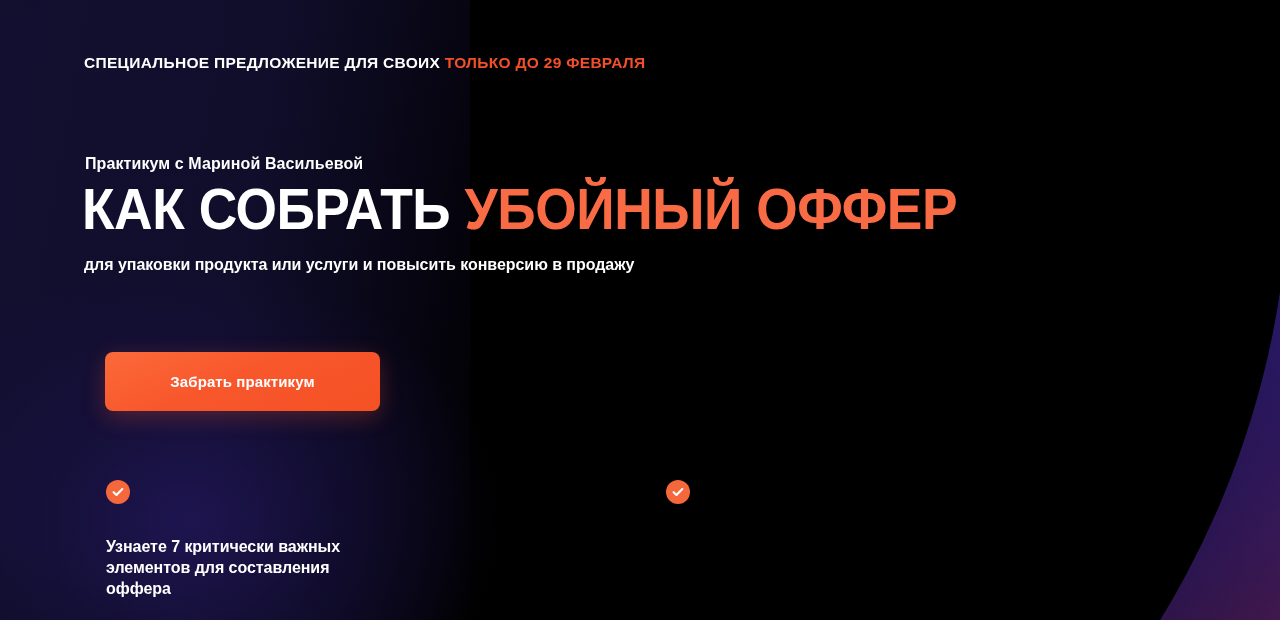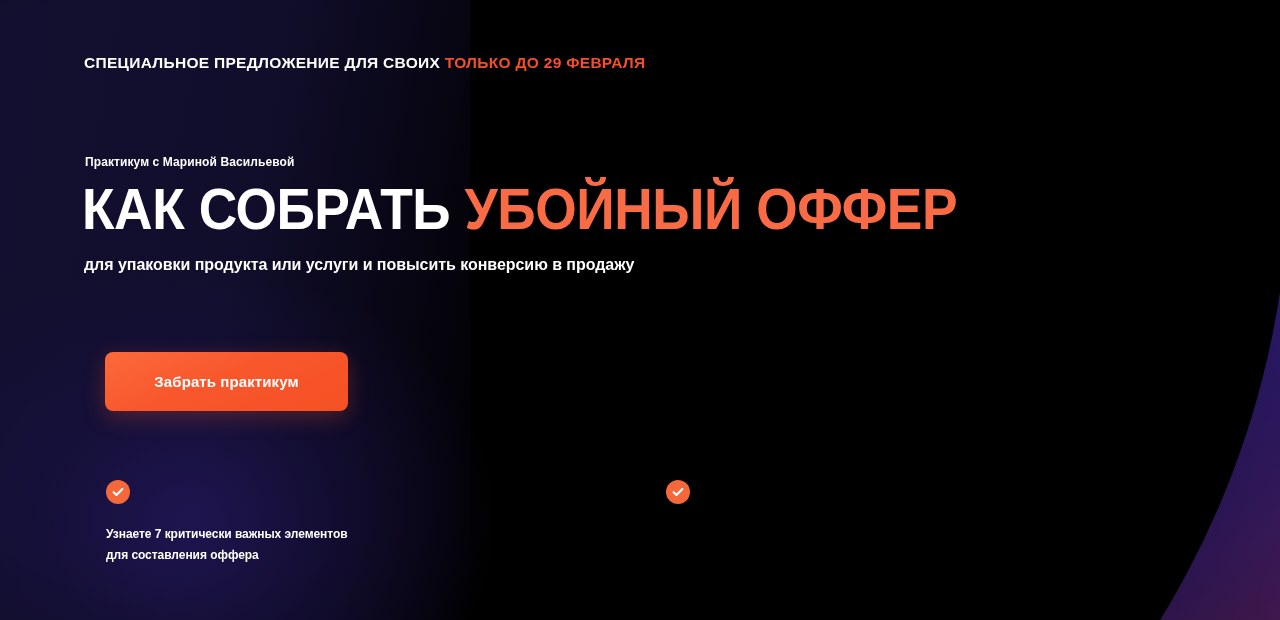--- a/index.html
+++ b/index.html
@@ -138,21 +138,21 @@
     letter-spacing:0.3px;
     color:#ffffff;
     white-space:nowrap;
     font-stretch:condensed;
   }
   .eyebrow .accent { color:#f2502a; }
 
   .kicker {
     position:absolute;
     left:85px; top:155px;
-    font-size:12px;
+    font-size:16px;
     font-weight:bold;
     color:#ffffff;
     letter-spacing:0.1px;
     white-space:nowrap;
     text-align:right;
   }
 
   .headline {
     position:absolute;
     left:82px; top:178px;
@@ -175,21 +175,21 @@
     color:#ffffff;
     letter-spacing:-0.05px;
     white-space:nowrap;
     transform:scaleX(0.97);
     transform-origin:left top;
   }
 
   .cta {
     position:absolute;
     left:105px; top:352px;
-    width:243px; height:59px;
+    width:275px; height:59px;
     border:0;
     border-radius:8px;
     cursor:pointer;
     background:linear-gradient(158deg, #fb6a3a 0%, #f8572c 45%, #f45124 100%);
     box-shadow:0 6px 22px rgba(244,84,40,0.28);
     color:#ffffff;
     font-family:"Liberation Sans", sans-serif;
     font-size:15px;
     font-weight:bold;
     letter-spacing:0.1px;
@@ -208,22 +208,22 @@
     width:24px; height:24px;
     border-radius:50%;
     background:#f4683c;
     display:flex;
     align-items:center;
     justify-content:center;
   }
   .check-icon svg { display:block; }
 
   .feature-text {
-    margin-top:20px;
-    font-size:12px;
+    margin-top:32px;
+    font-size:16px;
     line-height:21px;
     font-weight:bold;
     color:#ffffff;
     letter-spacing:-0.05px;
   }
 </style>
 </head>
 <body>
 
 <div class="stage">

